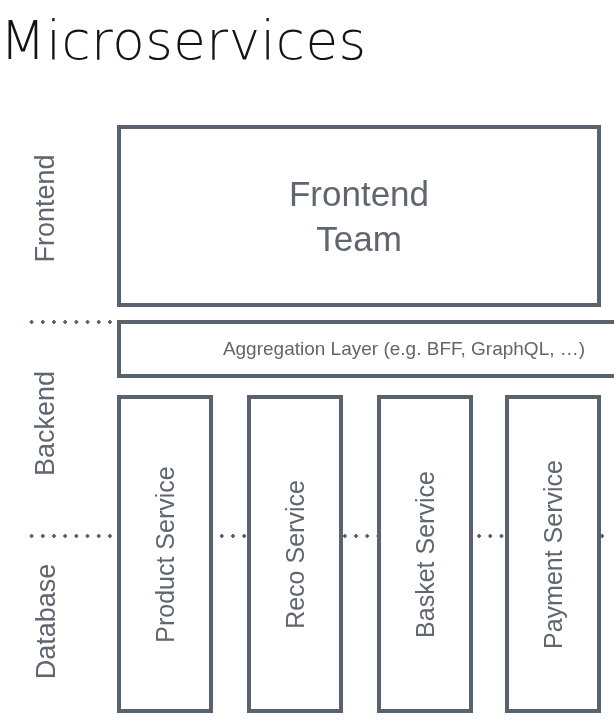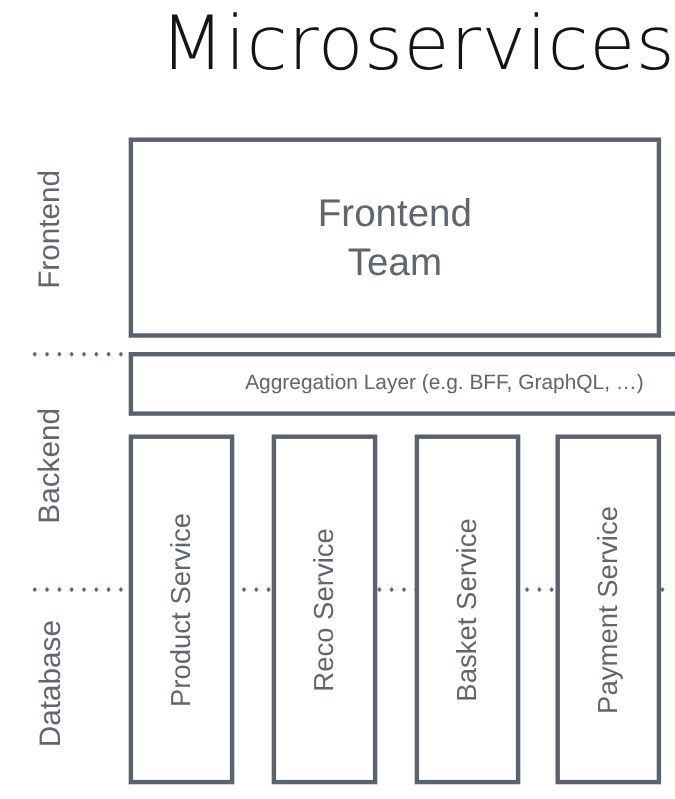--- a/index.html
+++ b/index.html
@@ -17,23 +17,23 @@
     background: #ffffff;
     overflow: hidden;
   }
 
   
   #title {
     position: absolute;
     left: 0;
     top: 4px;
     width: 614px;
-    text-align: right;
+    text-align: left;
     font-family: "DejaVu Sans", sans-serif;
-    font-size: 68px;
+    font-size: 53px;
     font-weight: 300;
     letter-spacing: 0.5px;
     color: #141414;
     line-height: 74px;
     white-space: nowrap;
   }
 
   
   .lane-label {
     position: absolute;

